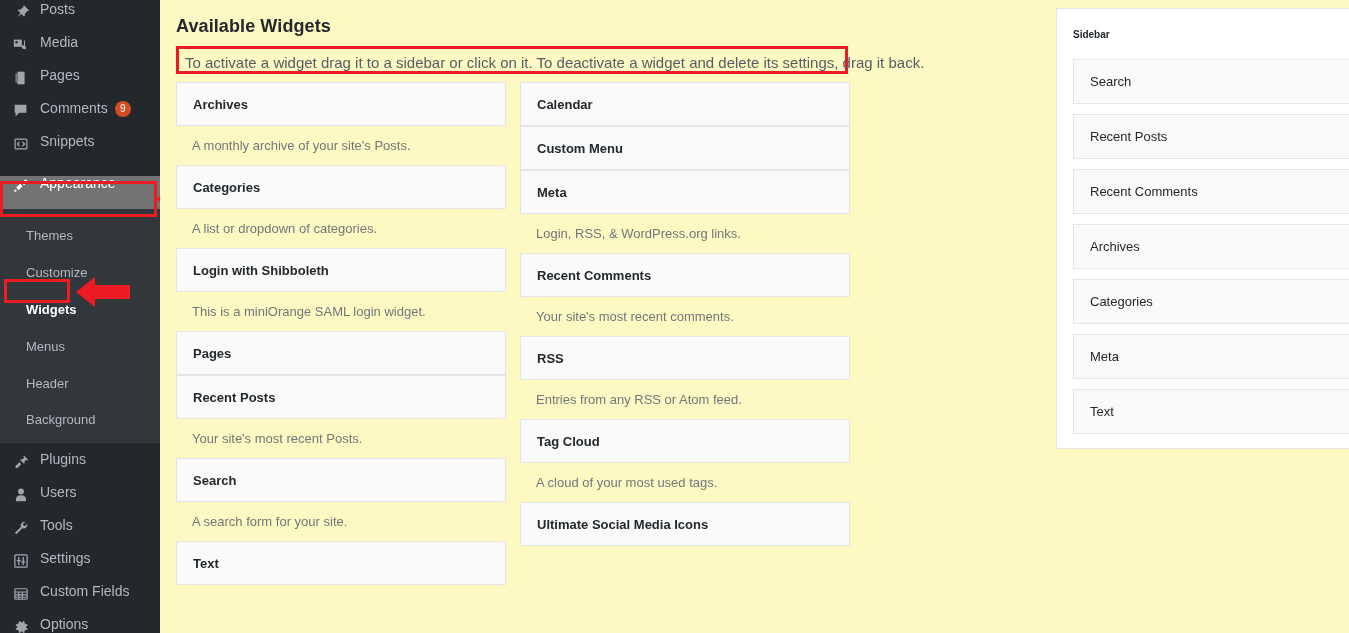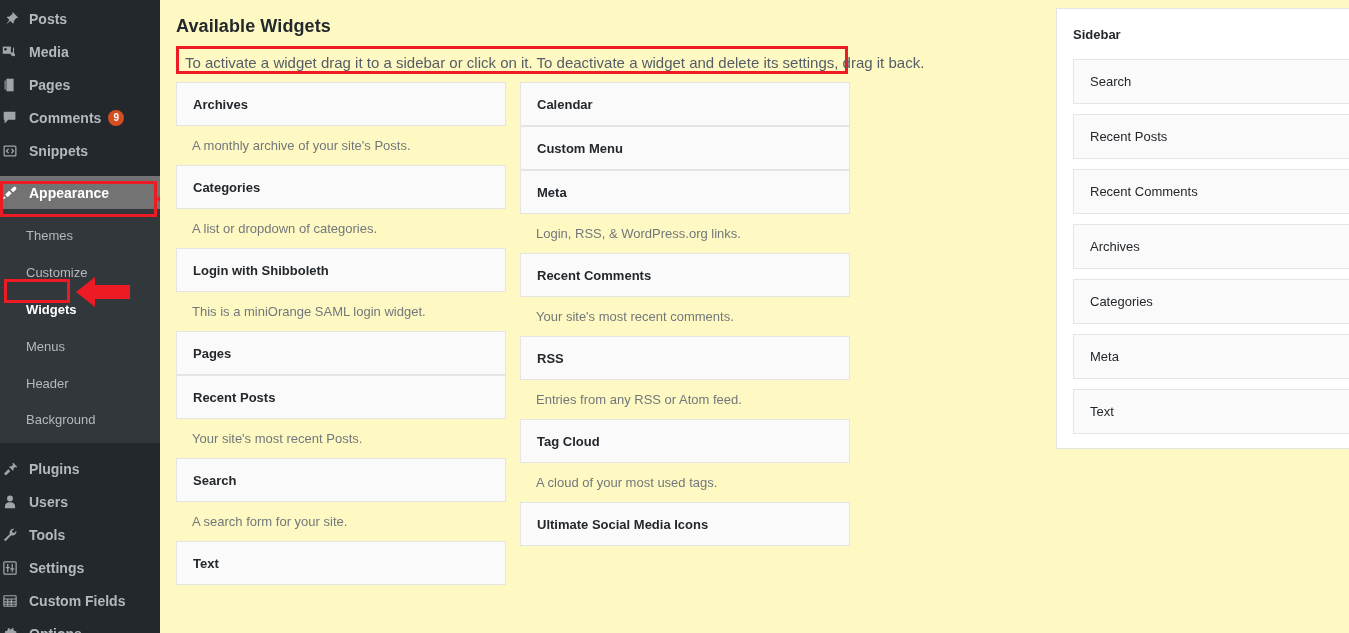--- a/index.html
+++ b/index.html
@@ -13,26 +13,26 @@
 
   
   .adminmenu {
     position: absolute; left: 0; top: 0;
     width: 160px; height: 633px;
     background: #23282d;
     overflow: hidden;
   }
   .menu-item {
     position: relative;
-    display: flex; align-items: center;
+    display: flex; 
     height: 33px;
+    padding-left: 11px;
     color: #b4b9be;
     font-size: 14px;
     white-space: nowrap;
-    font-weight: bold;
   }
   .menu-item .ico {
     width: 20px; height: 20px;
     margin-right: 9px;
     display: inline-flex; align-items: center; justify-content: center;
     color: #a0a5aa;
     flex: 0 0 20px;
   }
   .menu-item .ico svg { display: block; }
   .menu-item .lbl { line-height: 1; }
@@ -147,21 +147,21 @@
     border: 1px solid #e5e5e5;
     padding-bottom: 14px;
   }
   .panel-head {
     position: relative;
     height: 50px;
     display: flex; align-items: center;
     padding: 0 16px;
   }
   .panel-title {
-    font-size: 13px;
+    font-size: 10px;
     font-weight: bold;
     color: #23282d;
   }
   .panel-widgets { padding: 0 16px; }
   .panel-widget {
     position: relative;
     background: #fafafa;
     border: 1px solid #e5e5e5;
     height: 45px;
     margin-bottom: 10px;

